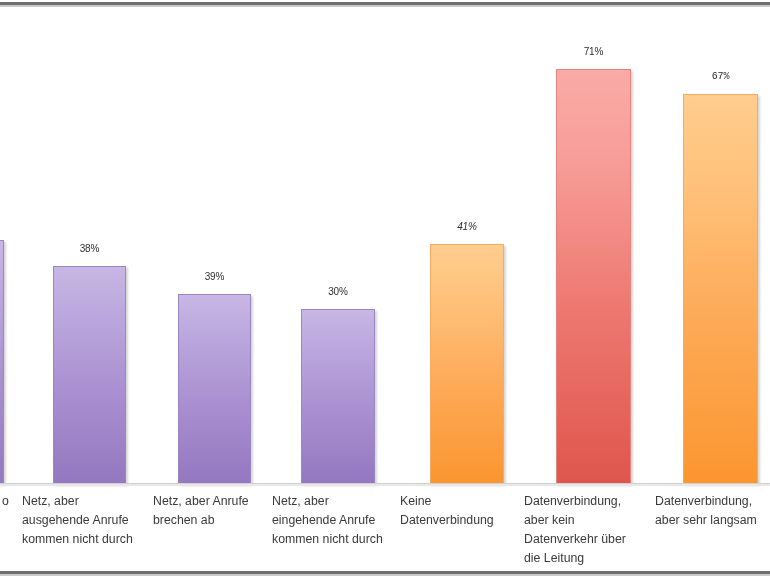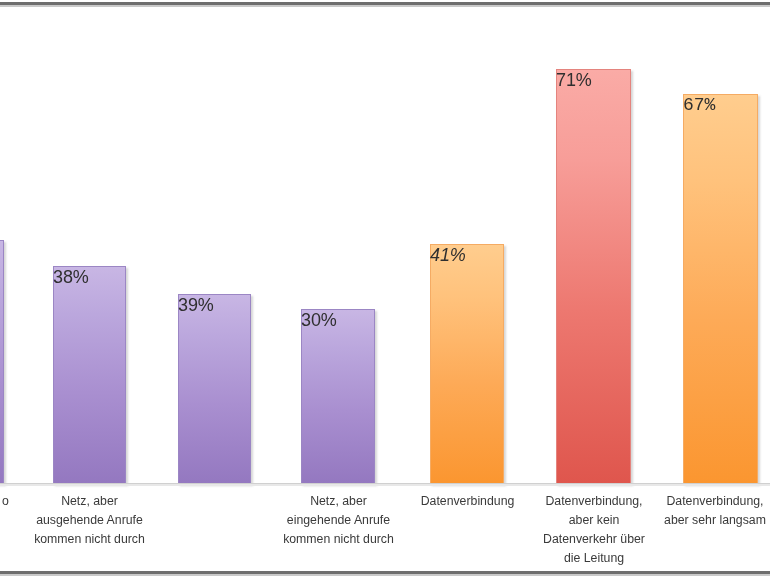--- a/index.html
+++ b/index.html
@@ -79,32 +79,30 @@
     background: linear-gradient(to bottom, #ffcd8e 0%, #ffc27c 22%, #fdaa57 58%, #fb9630 100%);
     border-color: #f5ab63;
   }
   .bar.red {
     background: linear-gradient(to bottom, #faaba6 0%, #f79d98 22%, #ed7870 58%, #df564d 100%);
     border-color: #e4847e;
   }
 
   .bar-label {
     position: absolute;
-    text-align: left;
-    font-size: 18px;
+    text-align: center;
+    font-size: 10px;
     color: #2f2f2f;
     font-family: "Liberation Sans", sans-serif;
     white-space: nowrap;
     letter-spacing: -0.1px;
-    margin-top: 24px;
   }
 
   .cat-label {
     position: absolute;
-    text-align: center;
     font-size: 12.3px;
     line-height: 19px;
     color: #3a3a3a;
     font-family: "Liberation Sans", sans-serif;
     top: 492px;
   }
   .cat-label.clipped {
     text-align: left;
     overflow: hidden;
   }
@@ -153,28 +151,33 @@
   <div class="cat-label clipped" style="left:2px; width:24px;">
     <div>o</div>
   </div>
 
   <div class="cat-label" style="left:22px; width:135px;">
     <div>Netz, aber</div>
     <div>ausgehende Anrufe</div>
     <div>kommen nicht durch</div>
   </div>
 
+  <div class="cat-label" style="left:153px; width:124px;">
+    <div>Netz, aber Anrufe</div>
+    <div>brechen ab</div>
+  </div>
 
   <div class="cat-label" style="left:272px; width:133px;">
     <div>Netz, aber</div>
     <div>eingehende Anrufe</div>
     <div>kommen nicht durch</div>
   </div>
 
   <div class="cat-label" style="left:400px; width:135px;">
+    <div>Keine</div>
     <div>Datenverbindung</div>
   </div>
 
   <div class="cat-label" style="left:524px; width:140px;">
     <div>Datenverbindung,</div>
     <div>aber kein</div>
     <div>Datenverkehr über</div>
     <div>die Leitung</div>
   </div>
 

